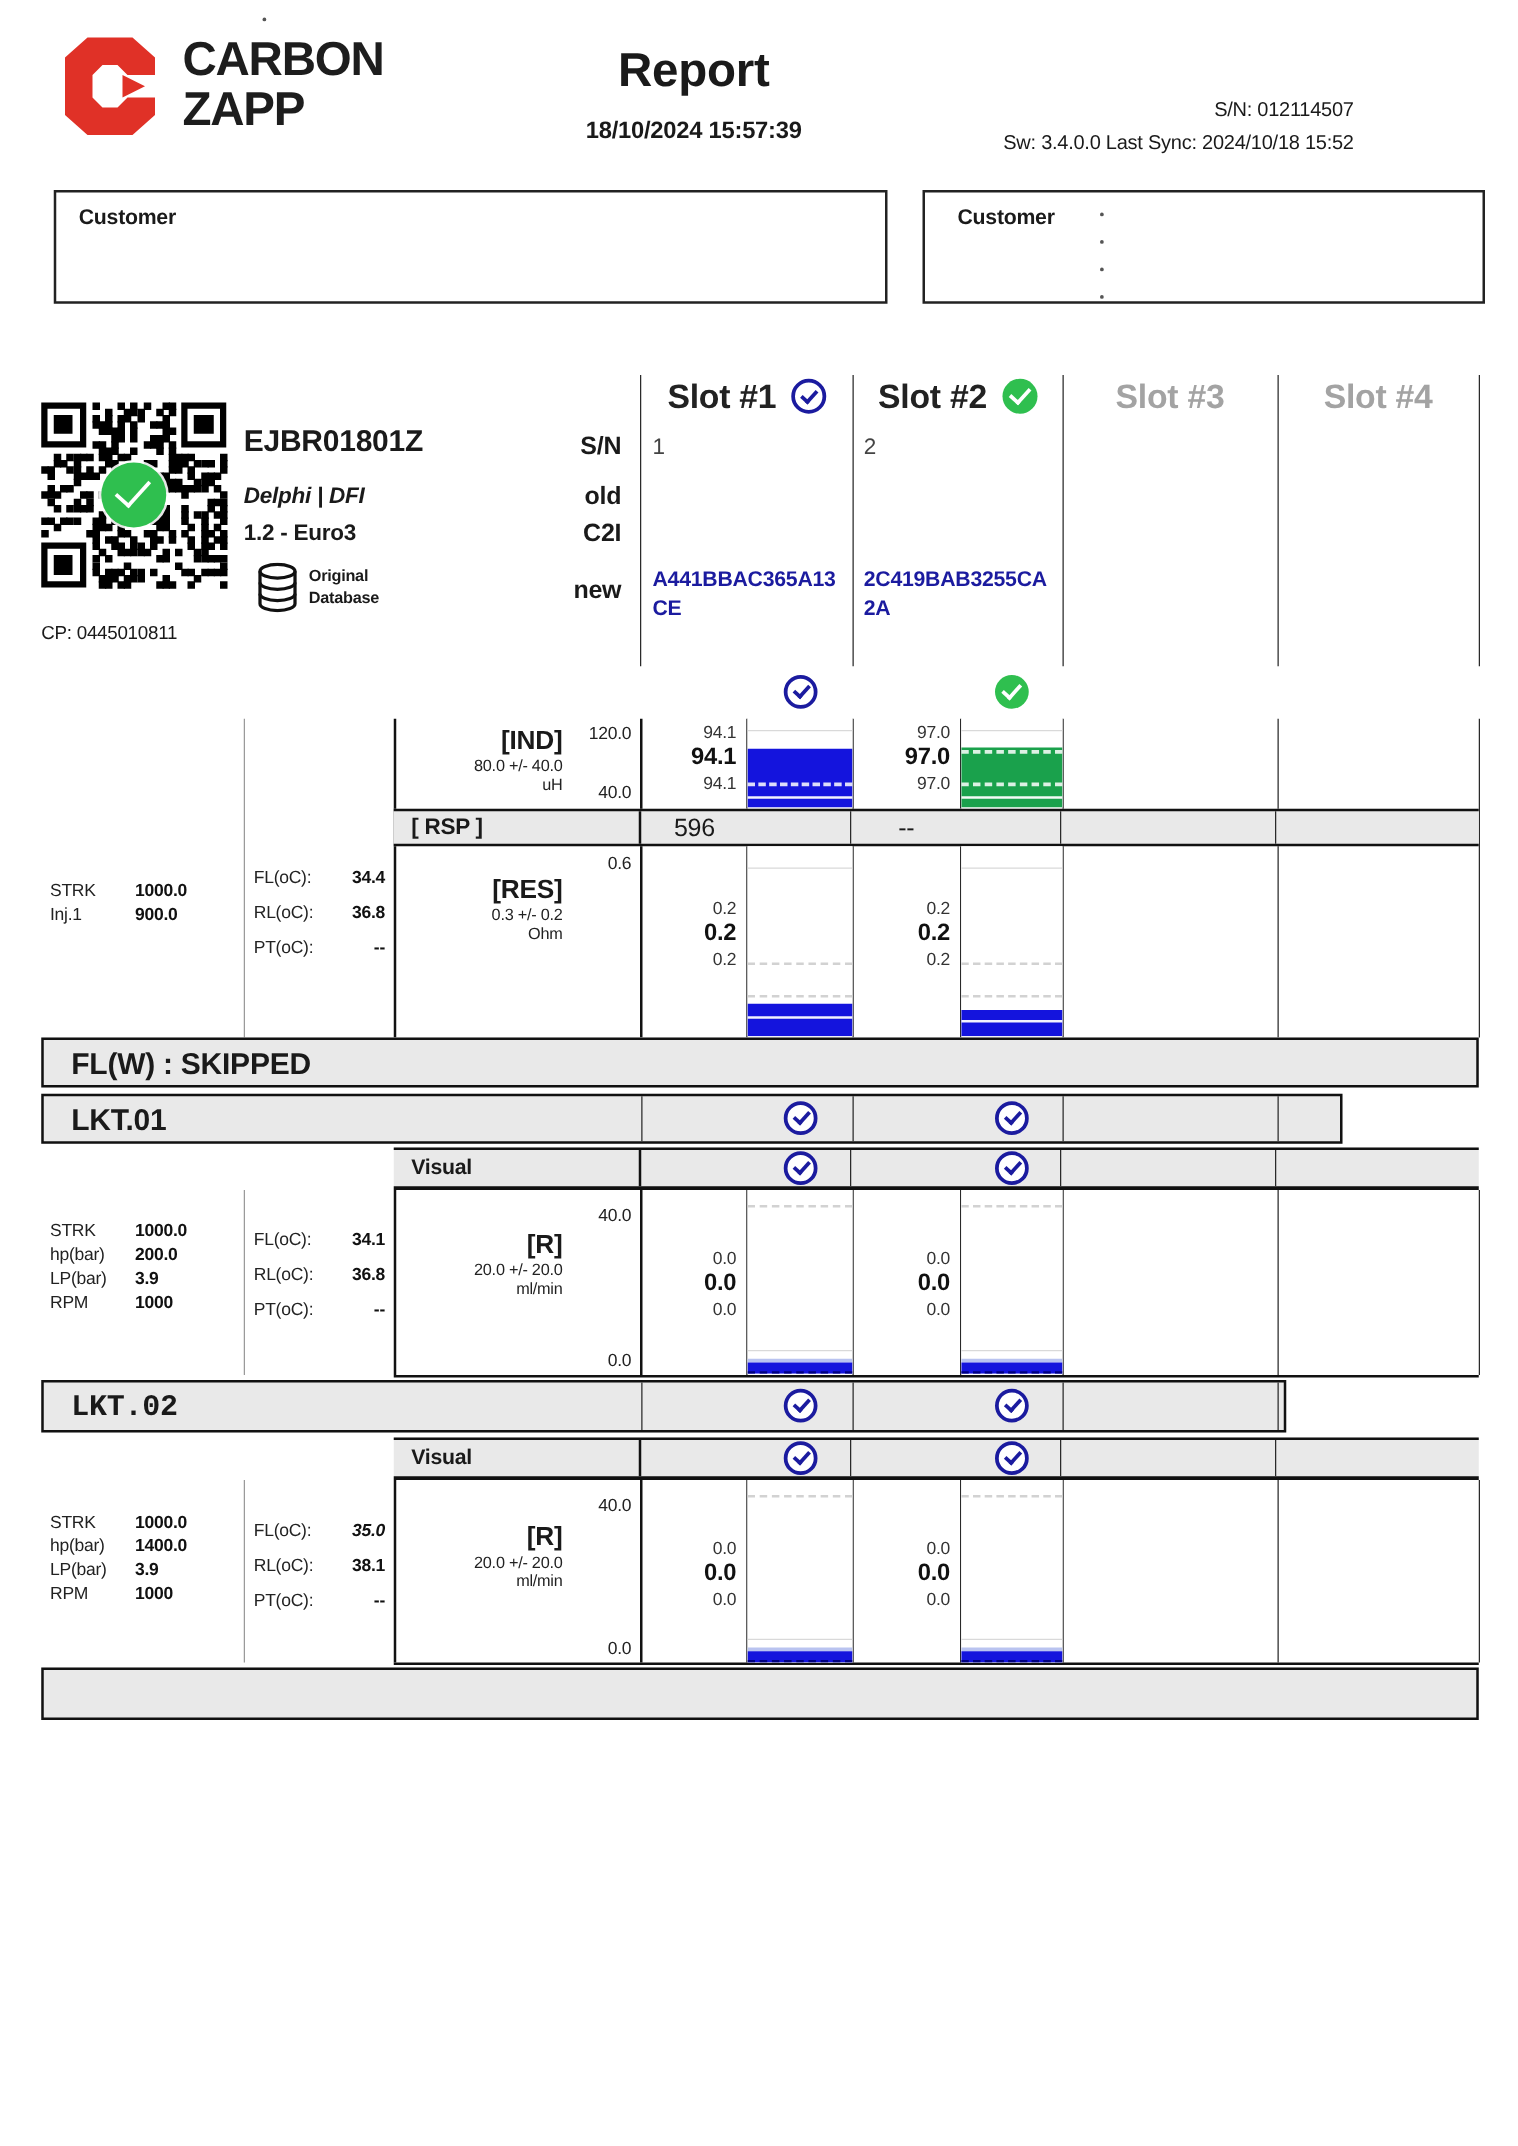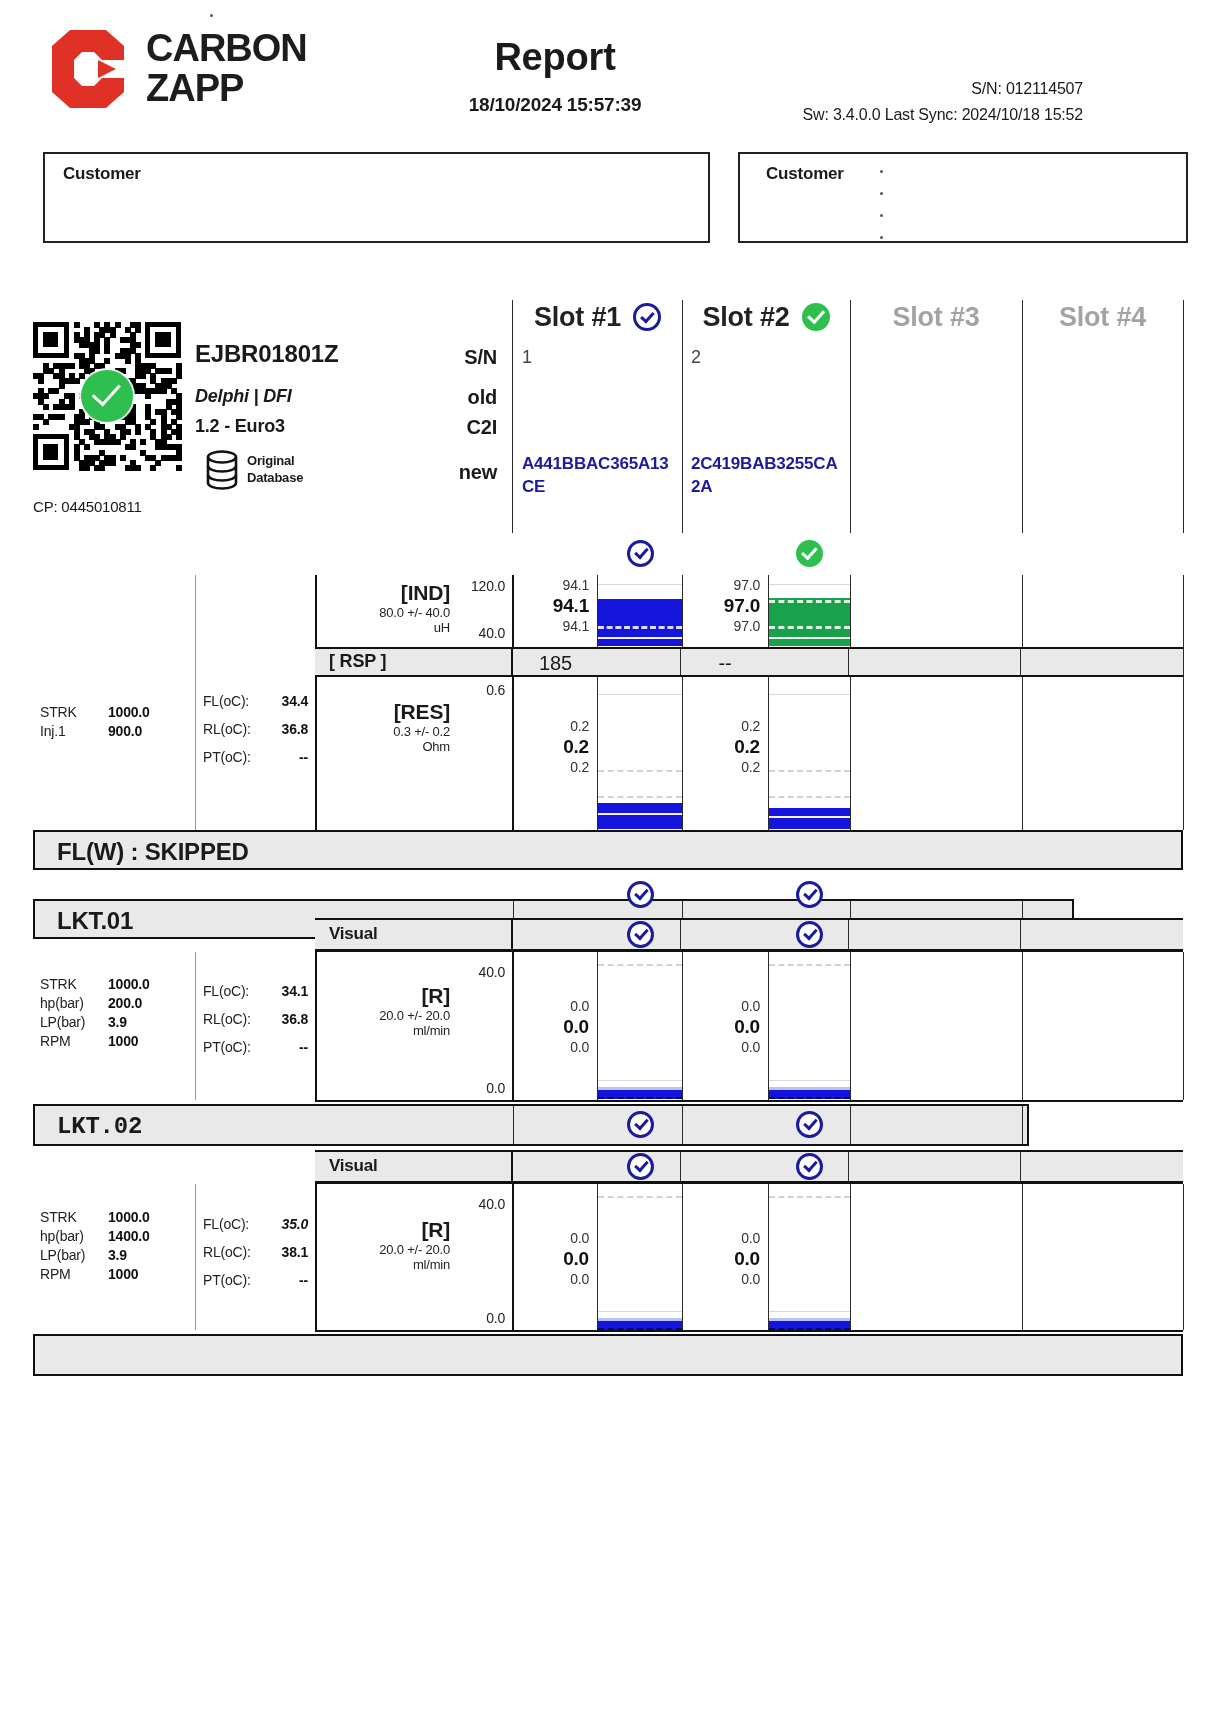--- a/index.html
+++ b/index.html
@@ -483,21 +483,21 @@
       <div class="wline" style="top:39px;"></div>
     </div>
   </div>
 
   <div class="gband" style="left:315px;top:647px;width:868px;height:30px;">
     <div class="vl bold" style="left:196px;top:0;height:26px;"></div>
     <div class="vl" style="left:365px;top:0;height:26px;"></div>
     <div class="vl" style="left:533px;top:0;height:26px;"></div>
     <div class="vl" style="left:705px;top:0;height:26px;"></div>
     <div class="b" style="position:absolute;left:14px;top:2px;font-size:18px;">[ RSP ]</div>
-    <div class="c" style="position:absolute;left:198px;top:3px;width:85px;font-size:20px;">185</div>
+    <div class="c" style="position:absolute;left:198px;top:3px;width:85px;font-size:20px;">596</div>
     <div class="c" style="position:absolute;left:367px;top:3px;width:86px;font-size:20px;">--</div>
   </div>
 
   <div class="abs r" style="left:315px;top:700px;width:135px;">
     <div class="testname">[RES]</div>
     <div class="tol">0.3 +/- 0.2</div>
     <div class="tol">Ohm</div>
   </div>
   <div class="abs r scale" style="left:440px;top:682px;width:65px;">0.6</div>
   <div class="abs r scale" style="left:440px;top:842px;width:65px;">0.1</div>
@@ -527,21 +527,21 @@
     <div class="gdash" style="top:119px;"></div>
     <div class="fill" style="top:131px;bottom:0;background:#1414dd;">
       <div class="wline" style="top:8px;"></div>
     </div>
   </div>
 
   <div class="gbar" style="left:33px;top:830px;width:1150px;height:40px;">
     <div class="sect-title" style="position:absolute;left:22px;top:6px;">FL(W) : SKIPPED</div>
   </div>
 
-  <div class="gbar" style="left:33px;top:875px;width:1041px;height:40px;margin-top:24px;">
+  <div class="gbar" style="left:33px;top:875px;width:1041px;height:40px;">
     <div class="sect-title" style="position:absolute;left:22px;top:6px;">LKT.01</div>
     <div class="vl" style="left:478px;top:0;height:36px;"></div>
     <div class="vl" style="left:647px;top:0;height:36px;"></div>
     <div class="vl" style="left:815px;top:0;height:36px;"></div>
     <div class="vl" style="left:987px;top:0;height:36px;"></div>
   </div>
   <div class="chk outline abs" style="left:627px;top:881px;width:27px;height:27px;"></div>
   <div class="chk outline abs" style="left:796px;top:881px;width:27px;height:27px;"></div>
 
   <div class="gband" style="left:315px;top:918px;width:868px;height:34px;border-bottom-width:3px;">

